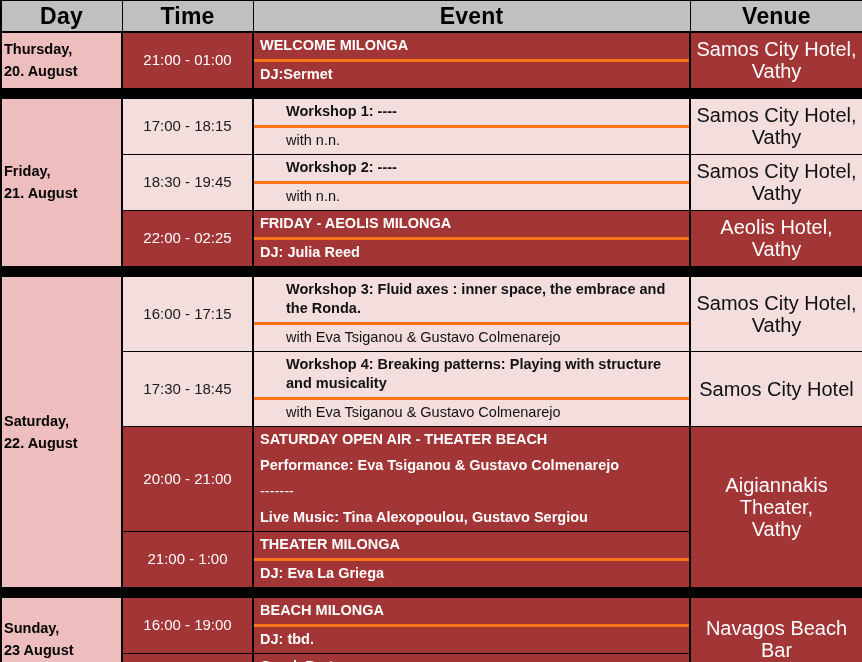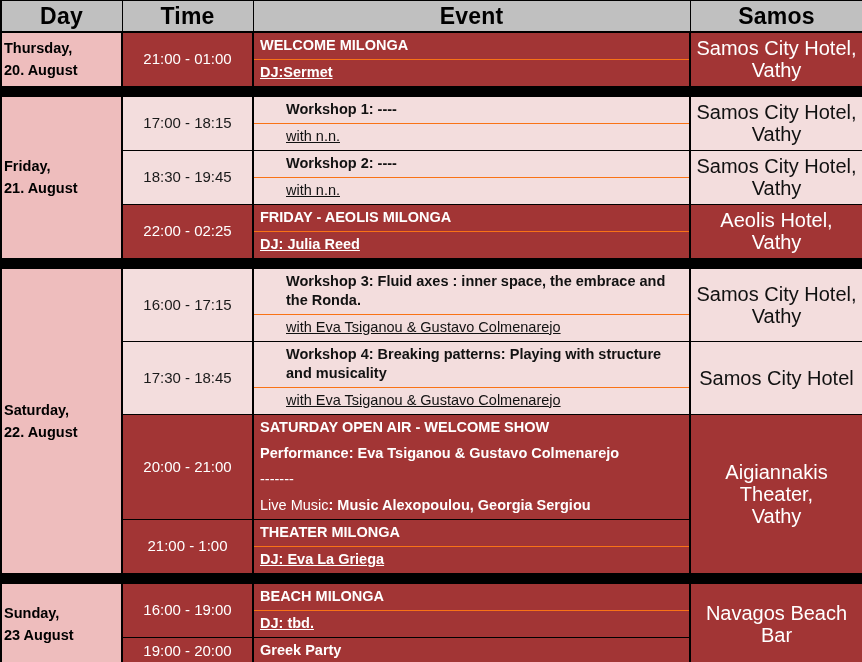--- a/index.html
+++ b/index.html
@@ -81,29 +81,28 @@
   td.event.light { background: #f3dddd; }
   td.event.dark  { background: #a23535; }
 
   .ev-line {
     padding: 3px 6px 4px 6px;
     font-size: 14.5px;
     line-height: 19px;
     box-sizing: border-box;
   }
   .ev-line + .ev-line.sep {
-    border-top: 1px solid #f97316;
-    text-decoration: underline;
+    border-top: 3px solid #f97316;
   }
   td.event.light .ev-line { color: #121212; padding-left: 32px; }
   td.event.dark  .ev-line { color: #ffffff; }
 
   .ev-line.bold   { font-weight: 700; }
   .ev-line.normal { font-weight: 400; }
-  .ev-line .lbl   { font-weight: 400; }
+  .ev-line .lbl   { font-weight: 700; }
   .ev-line .val   { font-weight: 700; }
   .ev-line.dashes { font-weight: 400; letter-spacing: 0px; }
 
   
   td.venue {
     text-align: center;
     font-size: 20px;
     line-height: 22px;
     border-right: 2px solid #000000;
     padding: 0 4px;
@@ -128,21 +127,21 @@
       <col class="c-day">
         <col class="c-time">
         <col class="c-event">
         <col class="c-venue">
     </colgroup>
     <thead>
       <tr class="header-row">
         <th>Day</th>
         <th>Time</th>
         <th>Event</th>
-        <th>Samos</th>
+        <th>Venue</th>
       </tr>
     </thead>
     <tbody id="schedule-body">
         <tr>
           <td class="day" rowspan="1">
             <div class="daylines">
               <div>Thursday,</div>
               <div>20. August</div>
             </div>
           </td>
@@ -224,24 +223,24 @@
             <div class="ev-line bold">Workshop 4: Breaking patterns: Playing with structure and musicality</div>
             <div class="ev-line normal sep">with  Eva Tsiganou &amp; Gustavo Colmenarejo</div>
           </td>
           <td class="venue light">
             <div>Samos City Hotel</div>
           </td>
         </tr>
         <tr>
           <td class="time dark">20:00 - 21:00</td>
           <td class="event dark">
-            <div class="ev-line bold">SATURDAY OPEN AIR - WELCOME SHOW</div>
+            <div class="ev-line bold">SATURDAY OPEN AIR - THEATER BEACH</div>
             <div class="ev-line bold">Performance: Eva Tsiganou &amp; Gustavo Colmenarejo</div>
             <div class="ev-line dashes">-------</div>
-            <div class="ev-line normal"><span class="lbl">Live Music</span><span class="val">: Music Alexopoulou, Georgia Sergiou</span></div>
+            <div class="ev-line normal"><span class="lbl">Live Music</span><span class="val">: Tina Alexopoulou, Gustavo Sergiou</span></div>
           </td>
           <td class="venue dark" rowspan="2">
             <div>Aigiannakis Theater,</div>
             <div>Vathy</div>
           </td>
         </tr>
         <tr>
           <td class="time dark">21:00 - 1:00</td>
           <td class="event dark">
             <div class="ev-line bold">THEATER MILONGA</div>

